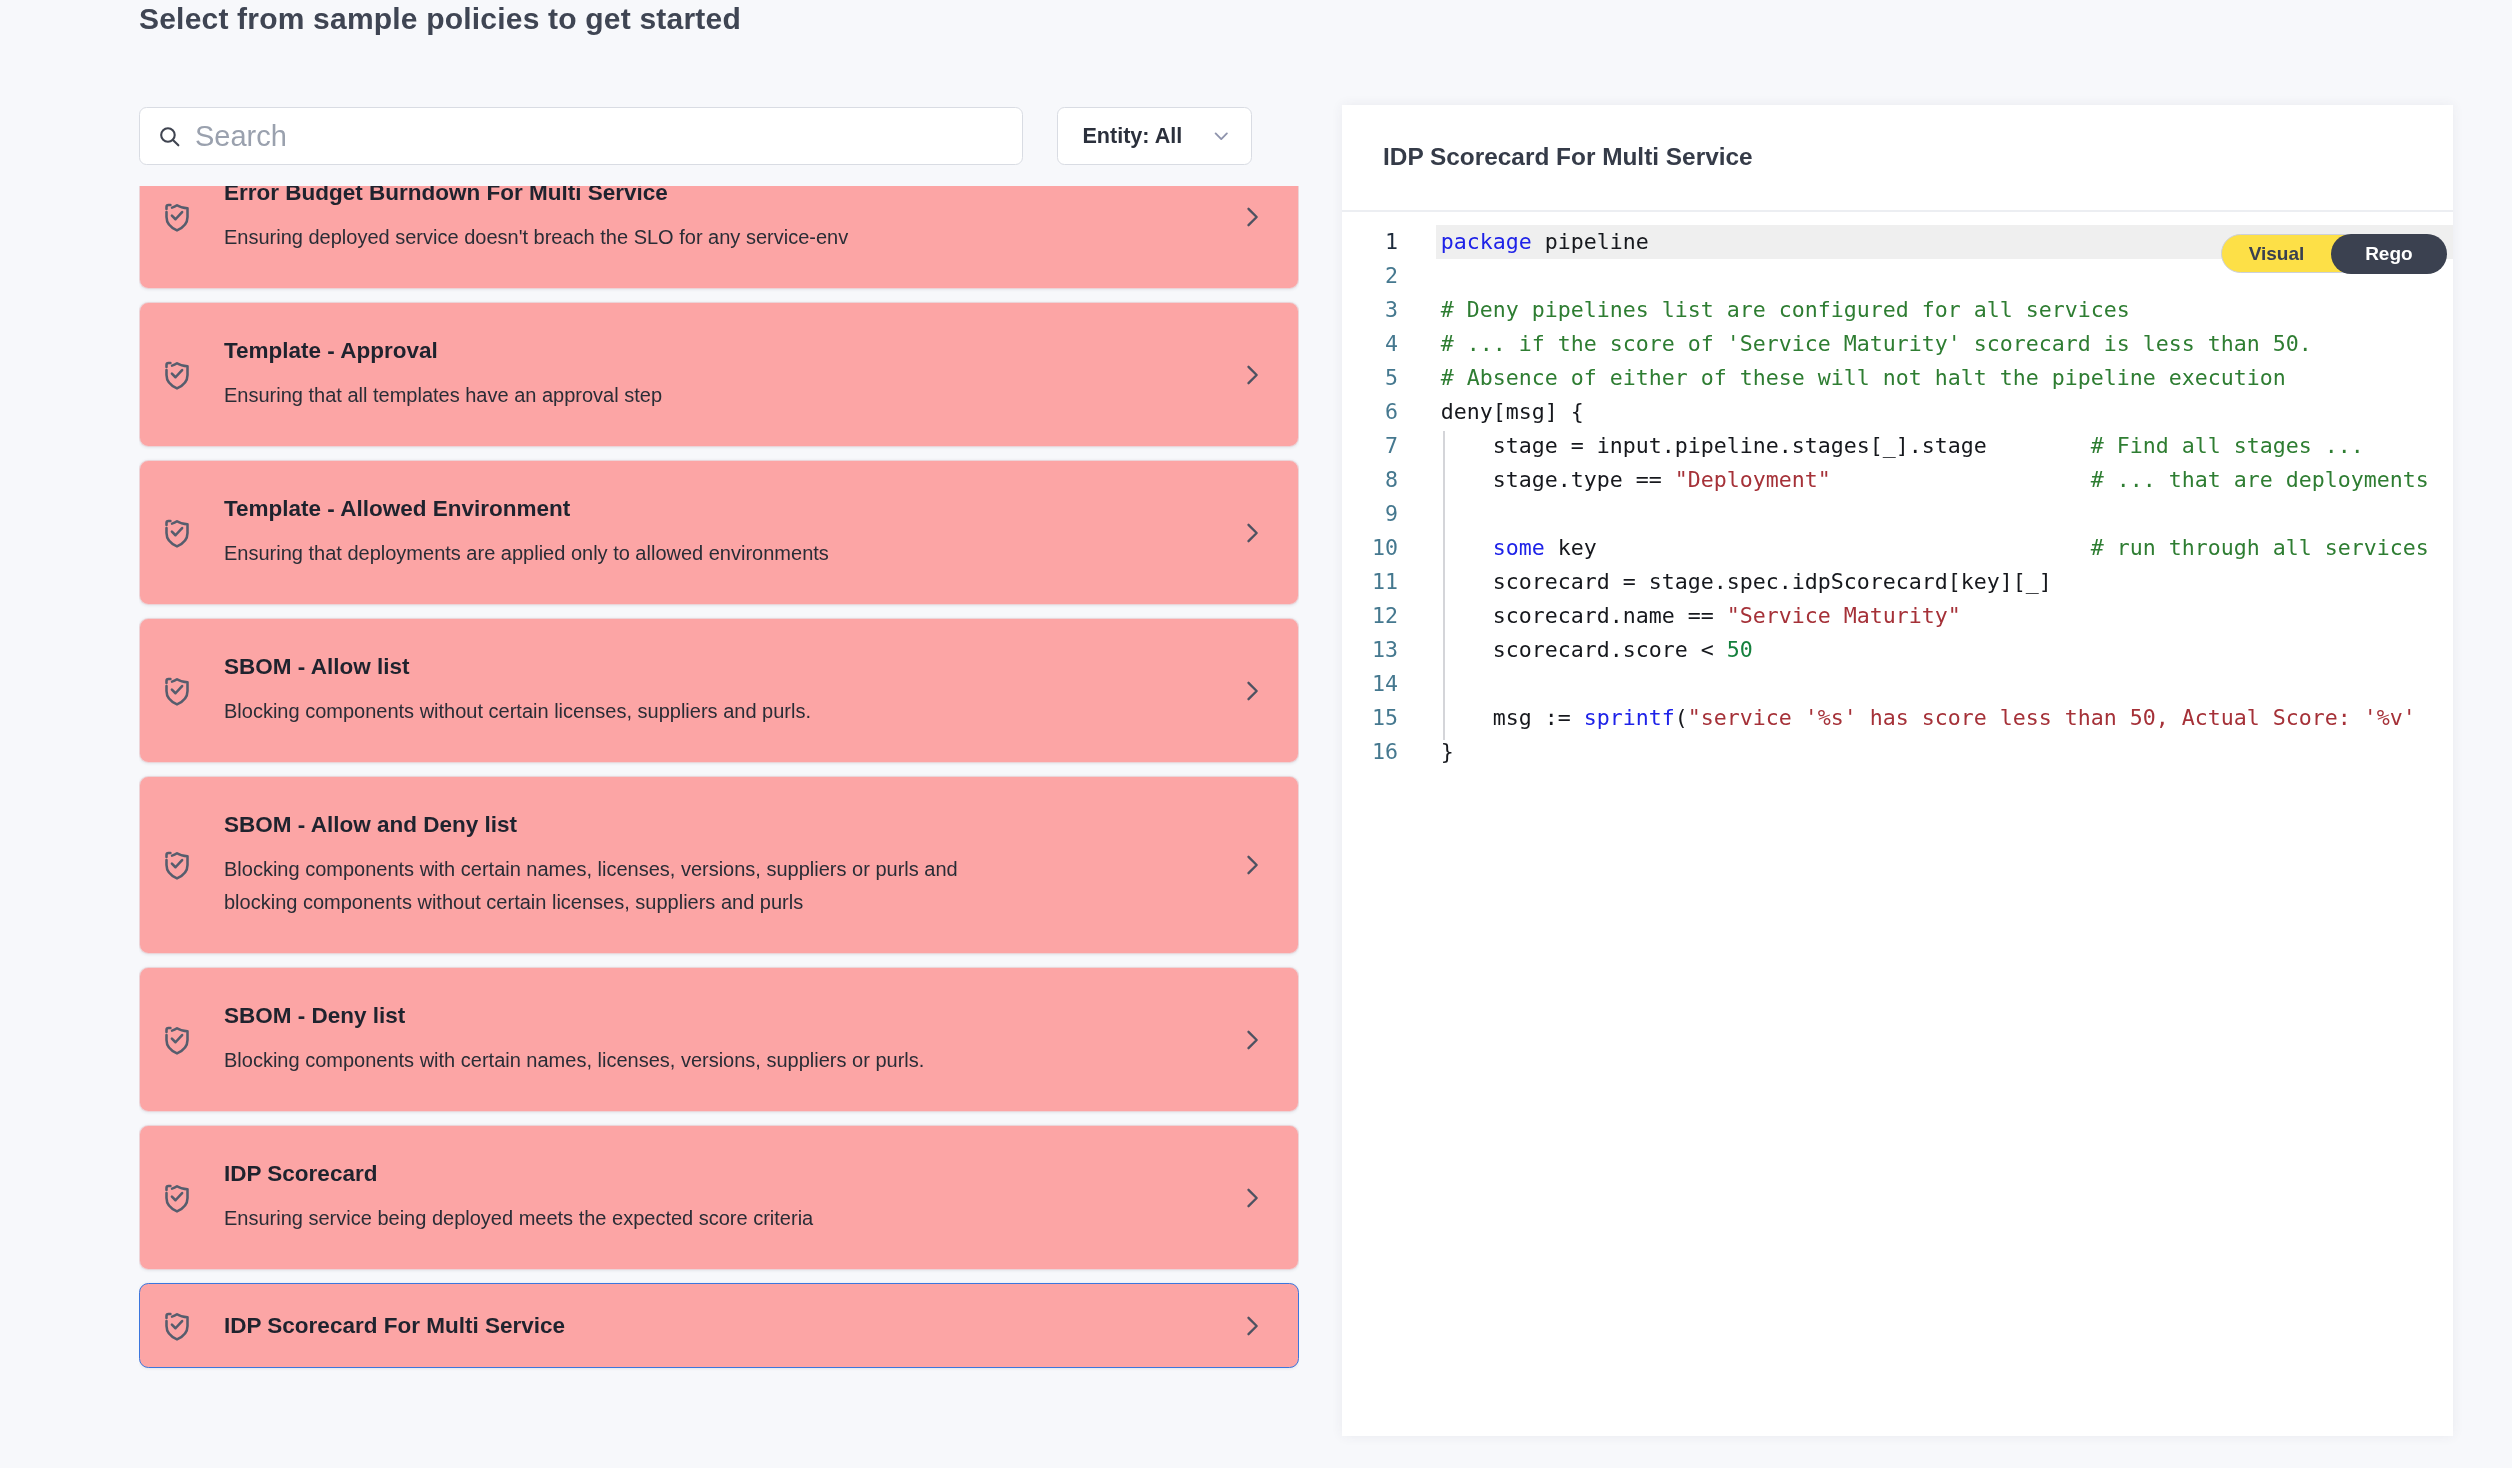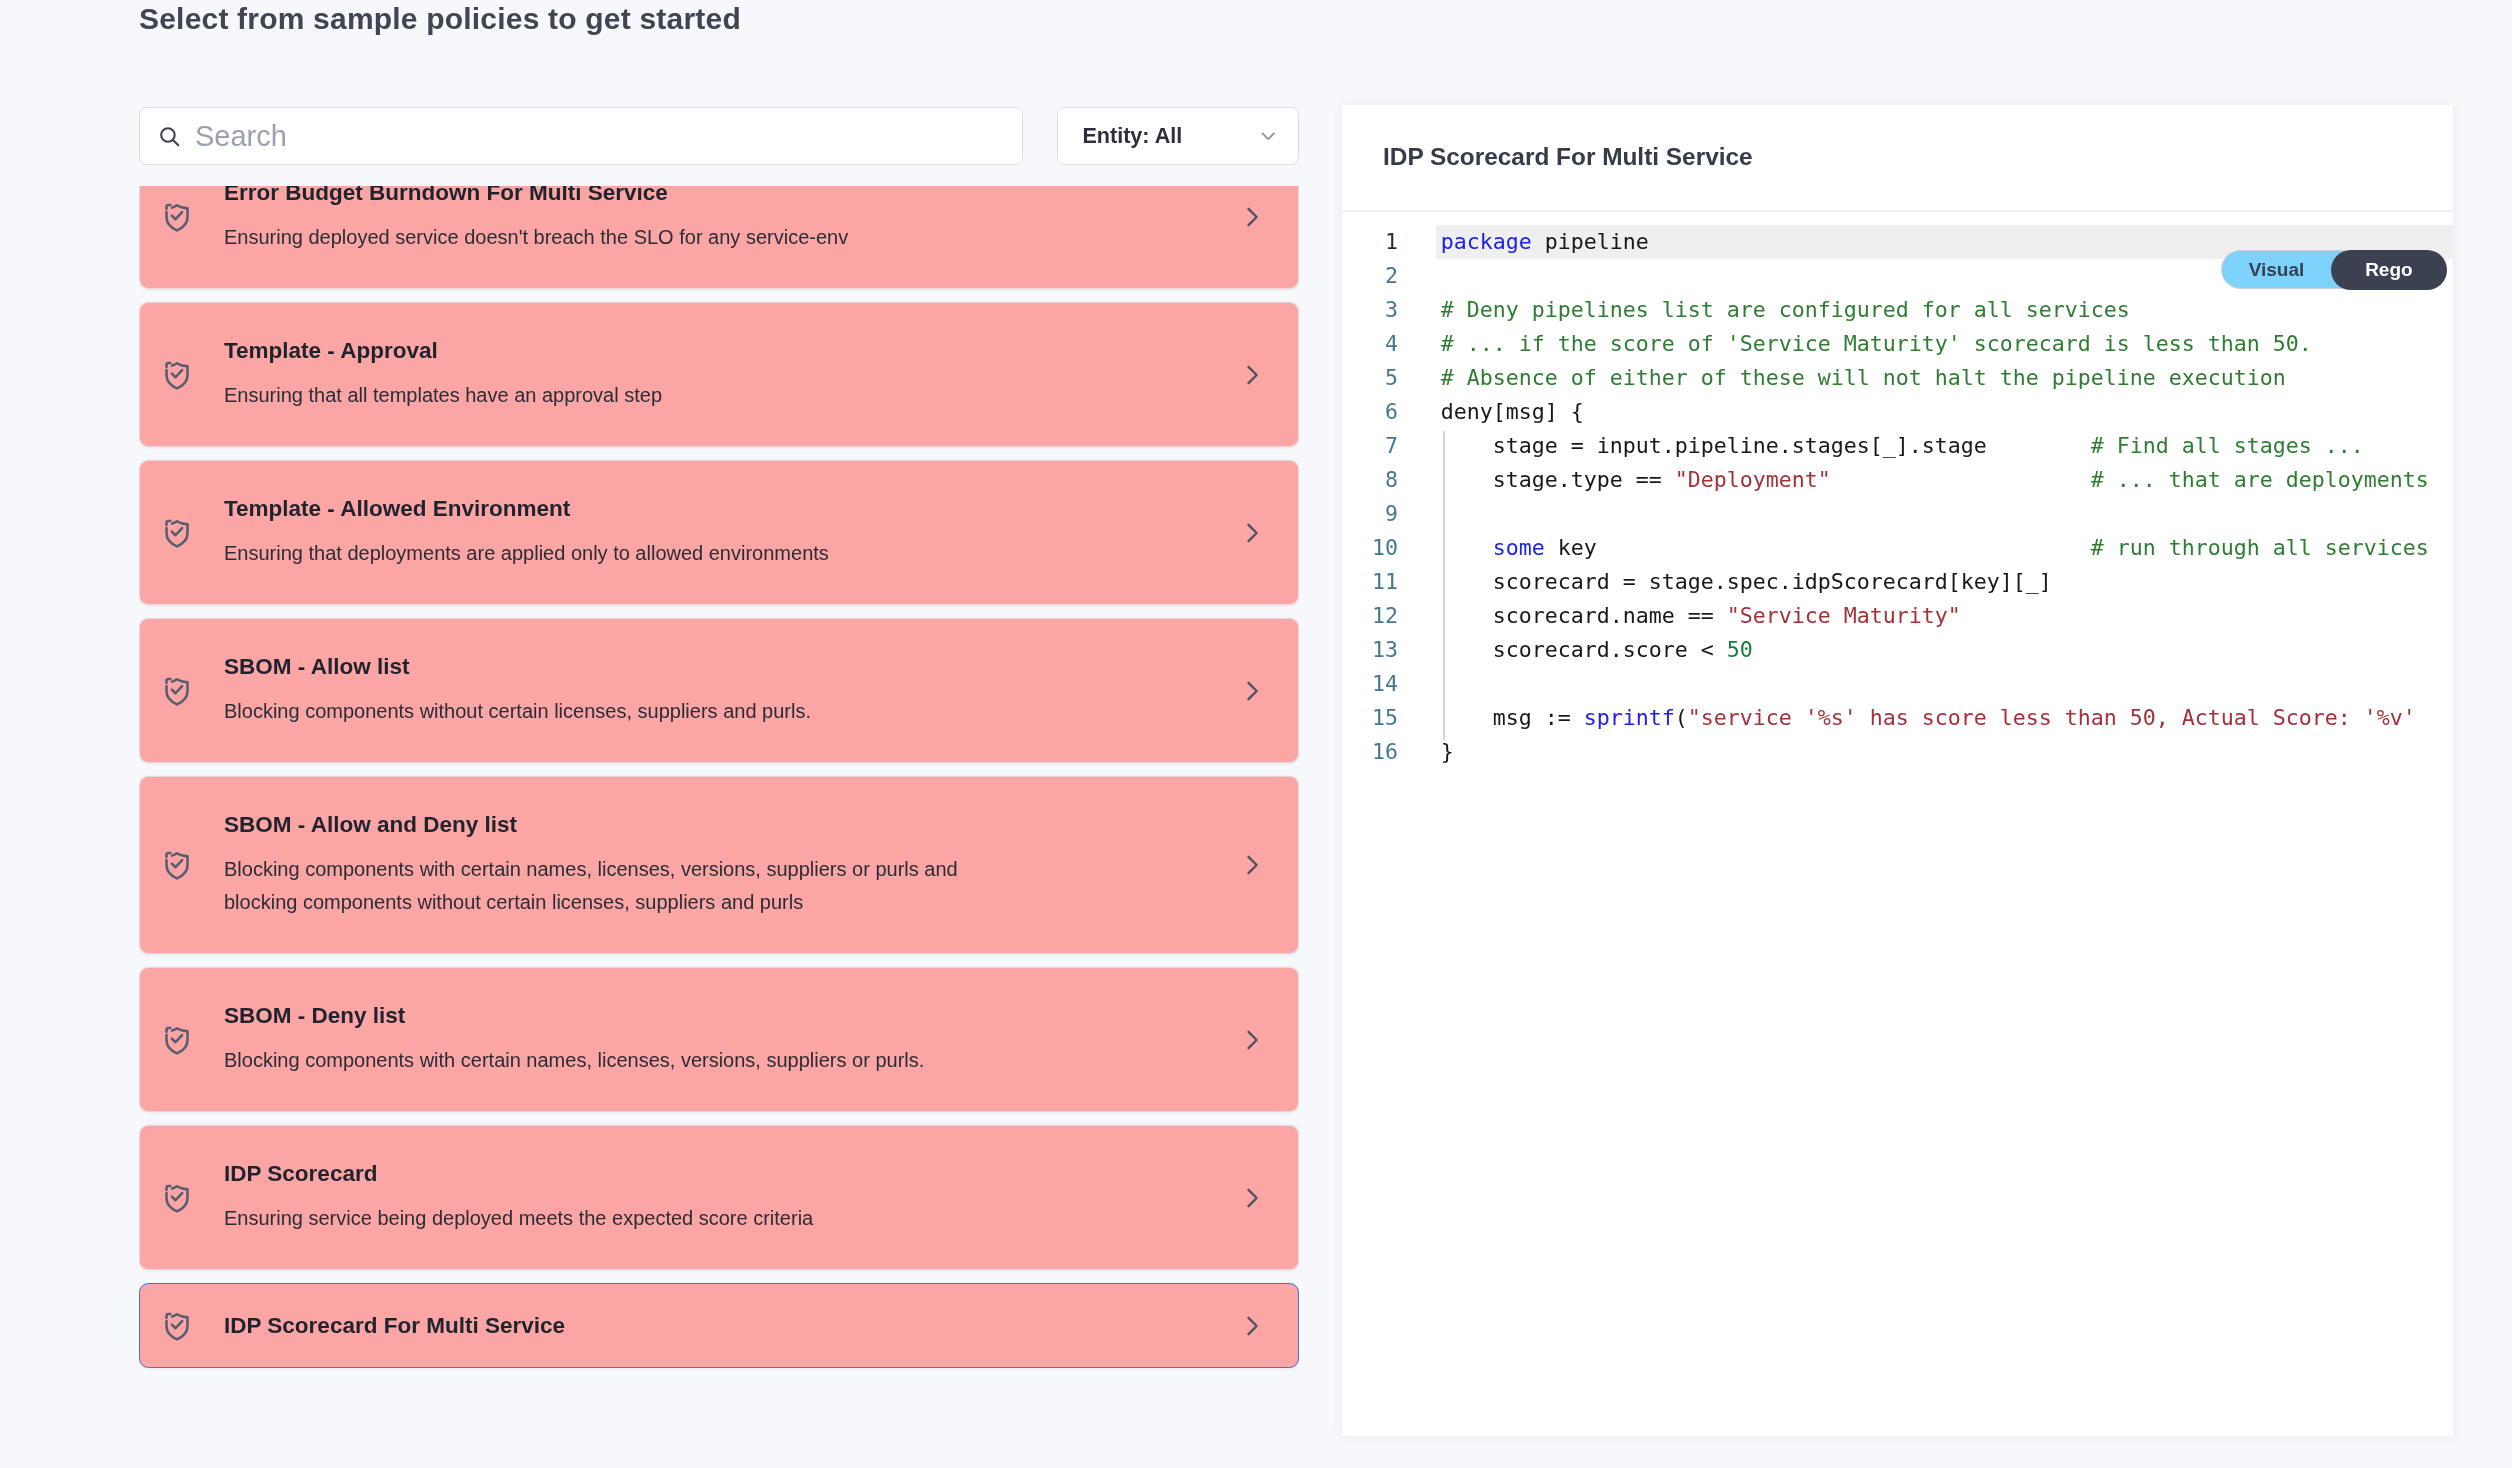--- a/index.html
+++ b/index.html
@@ -21,21 +21,21 @@
     background:#fff; border:1.4px solid #d9dce3; border-radius:7.5px;
     display:flex; align-items:center; padding:0 17px;
   }
   .search-box .mag { flex:none; width:25px; height:25px; margin-right:13px; }
   .search-box input {
     border:none; outline:none; flex:1; font-size:29px;
     font-family:"Liberation Sans", sans-serif; color:#2b303c; background:transparent;
   }
   .search-box input::placeholder { color:#9aa1ae; }
   .entity-select {
-    position:absolute; left:1057px; top:107px; width:242px; height:58px;
+    position:absolute; left:1057px; top:107px; width:195px; height:58px;
     background:#fff; border:1.4px solid #d9dce3; border-radius:7.5px;
     display:flex; align-items:center; padding:0 19px 0 24.4px; cursor:pointer;
   }
   .entity-select .label { font-size:21.6px; font-weight:600; color:#2b303c; flex:1; }
   .entity-select .chev-down { width:22.5px; height:22.5px; flex:none; }
   
   .policy-list {
     position:absolute; left:139px; top:186px; width:1160px; height:1250px;
     overflow:hidden;
   }
@@ -77,22 +77,22 @@
   .seg-cm  { color:var(--code-comment); }
   .seg-str { color:var(--code-string); }
   .seg-num { color:var(--code-number); }
   .indent-guide {
     position:absolute; left:101px; top:206px; width:1.9px; height:309px;
     background:#d4d5d9;
   }
   
   .view-toggle {
     position:absolute; left:879px; top:9.4px; width:225px; height:39px;
-    background:#7dd3fc; border:1.9px solid #ccd0da; border-radius:20.7px;
-    display:flex; z-index:3;margin-top:16px;
+    background:#fde047; border:1.9px solid #ccd0da; border-radius:20.7px;
+    display:flex; z-index:3;
   }
   .view-toggle button {
     font-family:"Liberation Sans", sans-serif; border:none; background:transparent;
     cursor:pointer; font-size:19px;
   }
   .view-toggle .t-visual { flex:1; color:#394050; font-weight:600; }
   .view-toggle .t-rego {
     flex:none; width:116px; height:calc(100% + 3.8px); margin:-1.9px -1.9px -1.9px 0;
     background:var(--rego-pill-bg); color:#fff; font-weight:700; border-radius:20.7px;
   }

